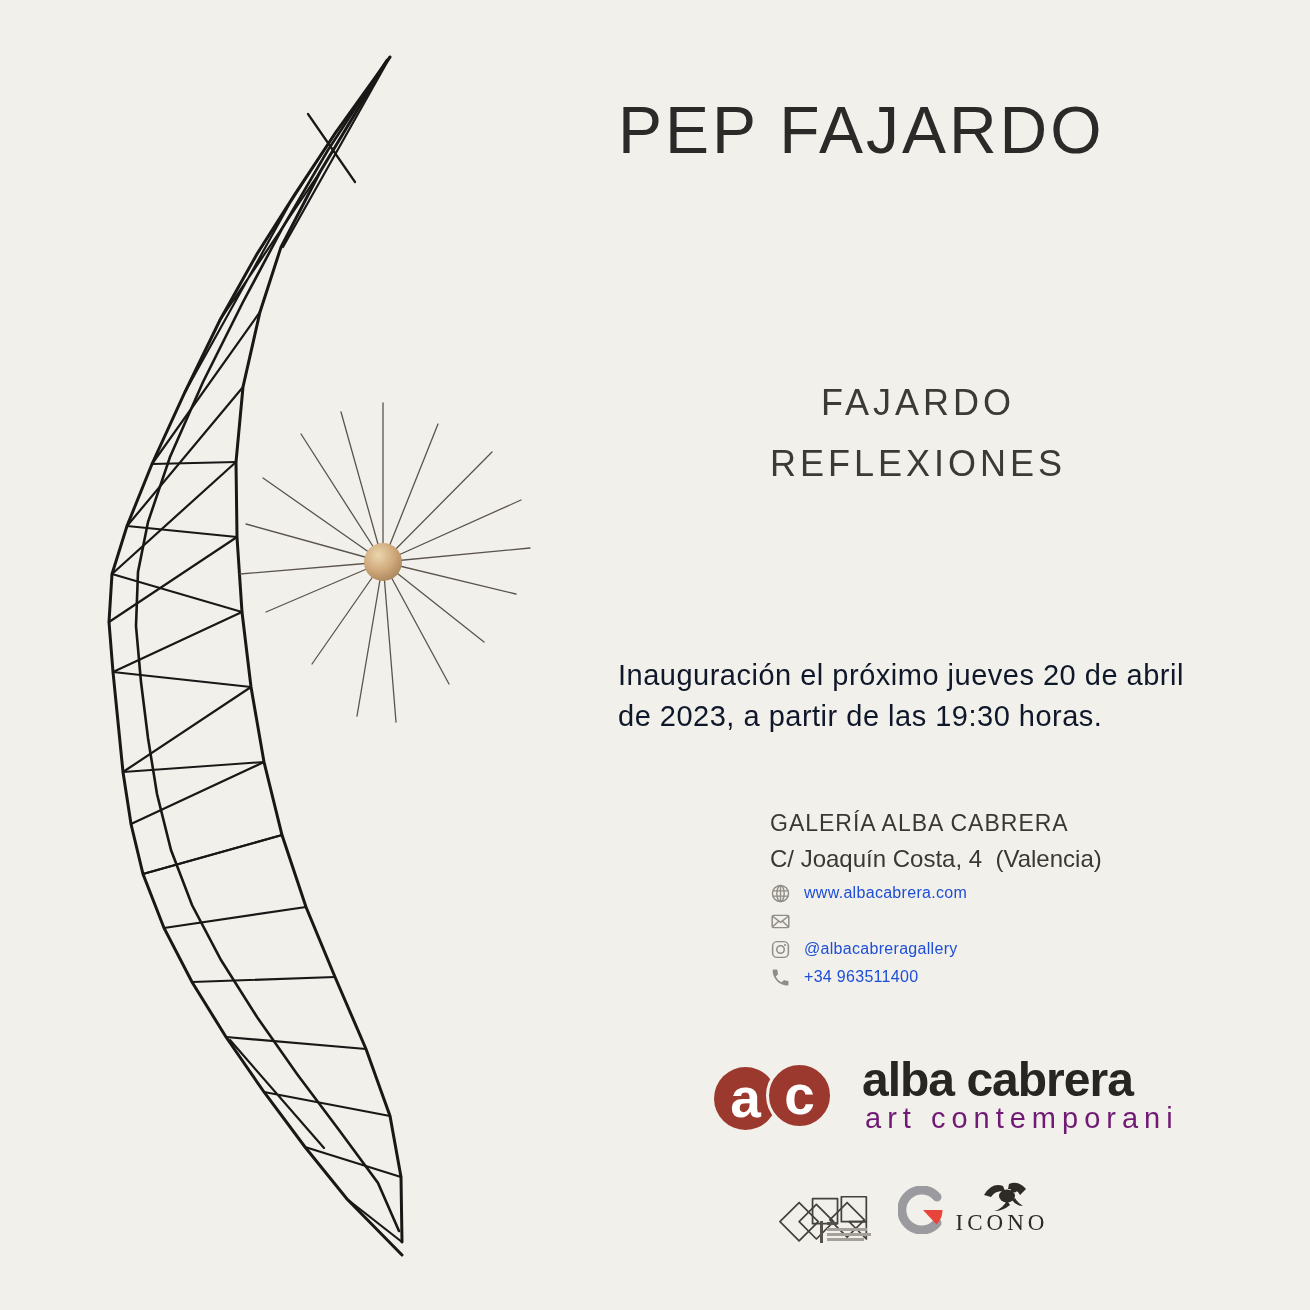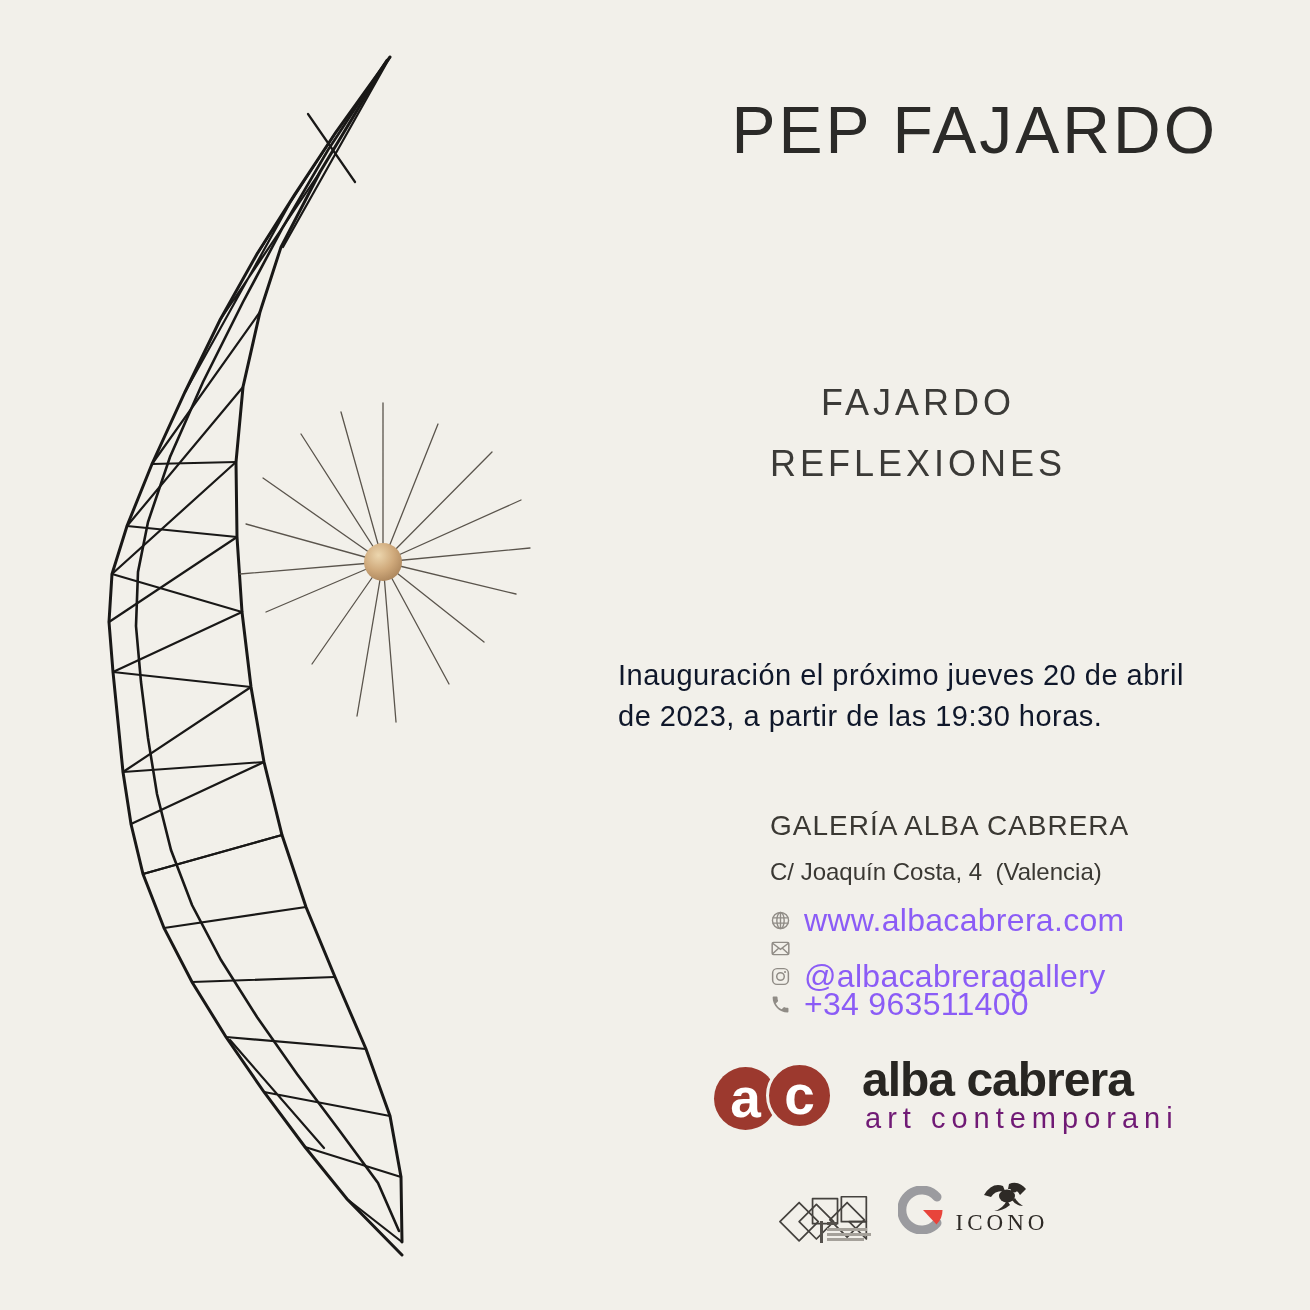--- a/index.html
+++ b/index.html
@@ -1,34 +1,34 @@
 <!DOCTYPE html>
 <html><head>
 <meta charset="utf-8">
 <style>
   html,body{margin:0;padding:0;}
   body{background:#e8e6e0;font-family:"Liberation Sans","DejaVu Sans",sans-serif;}
   .canvas{position:relative;width:1310px;height:1310px;background:#f2f0ea;overflow:hidden;}
 
   
-  .artist{position:absolute;left:618px;top:92px;width:600px;text-align:right;
+  .artist{position:absolute;left:618px;top:92px;width:600px;text-align:left;
           font-size:66px;font-weight:400;letter-spacing:3px;color:#2b2a28;}
   .cor{position:absolute;left:618px;top:244px;width:600px;text-align:center;
        font-size:84px;font-weight:400;letter-spacing:11px;color:#9e3b2f;}
   .subs{position:absolute;left:618px;top:372px;width:600px;text-align:center;
         font-size:36px;color:#3b3a37;letter-spacing:4px;line-height:61px;}
   .event{position:absolute;left:618px;top:655px;width:600px;text-align:left;
          font-size:29px;color:#0f172a;line-height:41px;letter-spacing:0.5px;}
 
   .gallery{position:absolute;left:770px;top:810px;}
-  .g-name{font-size:28px;letter-spacing:1px;color:#3a3833;margin-bottom:16px;}
-  .g-addr{font-size:24px;color:#3a3833;white-space:pre-wrap;margin-bottom:20px;}
+  .g-name{font-size:23px;letter-spacing:1px;color:#3a3833;margin-bottom:8px;}
+  .g-addr{font-size:24px;color:#3a3833;white-space:pre-wrap;margin-bottom:6px;}
   .c-row{display:flex;align-items:center;height:28px;}
   .c-row svg{width:21px;height:21px;flex:0 0 21px;margin-right:13px;}
-  .c-text{font-size:32px;color:#8b5cf6;letter-spacing:0.3px;}
+  .c-text{font-size:16px;color:#1d4ed8;letter-spacing:0.3px;}
 
   
   .brand{position:absolute;left:618px;top:1052px;width:600px;height:90px;}
   .mono{position:absolute;left:96px;top:10px;width:120px;height:68px;}
   .mono .circ{position:absolute;width:63px;height:63px;border-radius:50%;
               background:#9c392e;display:flex;align-items:center;justify-content:center;
               color:#ffffff;font-weight:700;font-size:55px;line-height:1;}
   .mono .c1{left:0;top:5px;}
   .mono .c2{left:52px;top:0;border:3px solid #f2f0ea;width:61px;height:61px;}
   .b-name{position:absolute;left:244px;top:0px;font-size:48px;font-weight:700;

